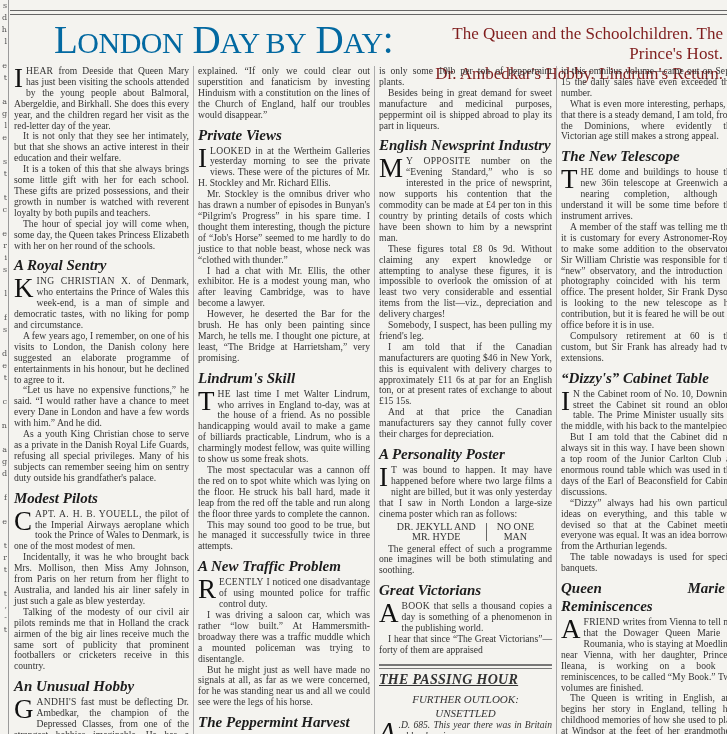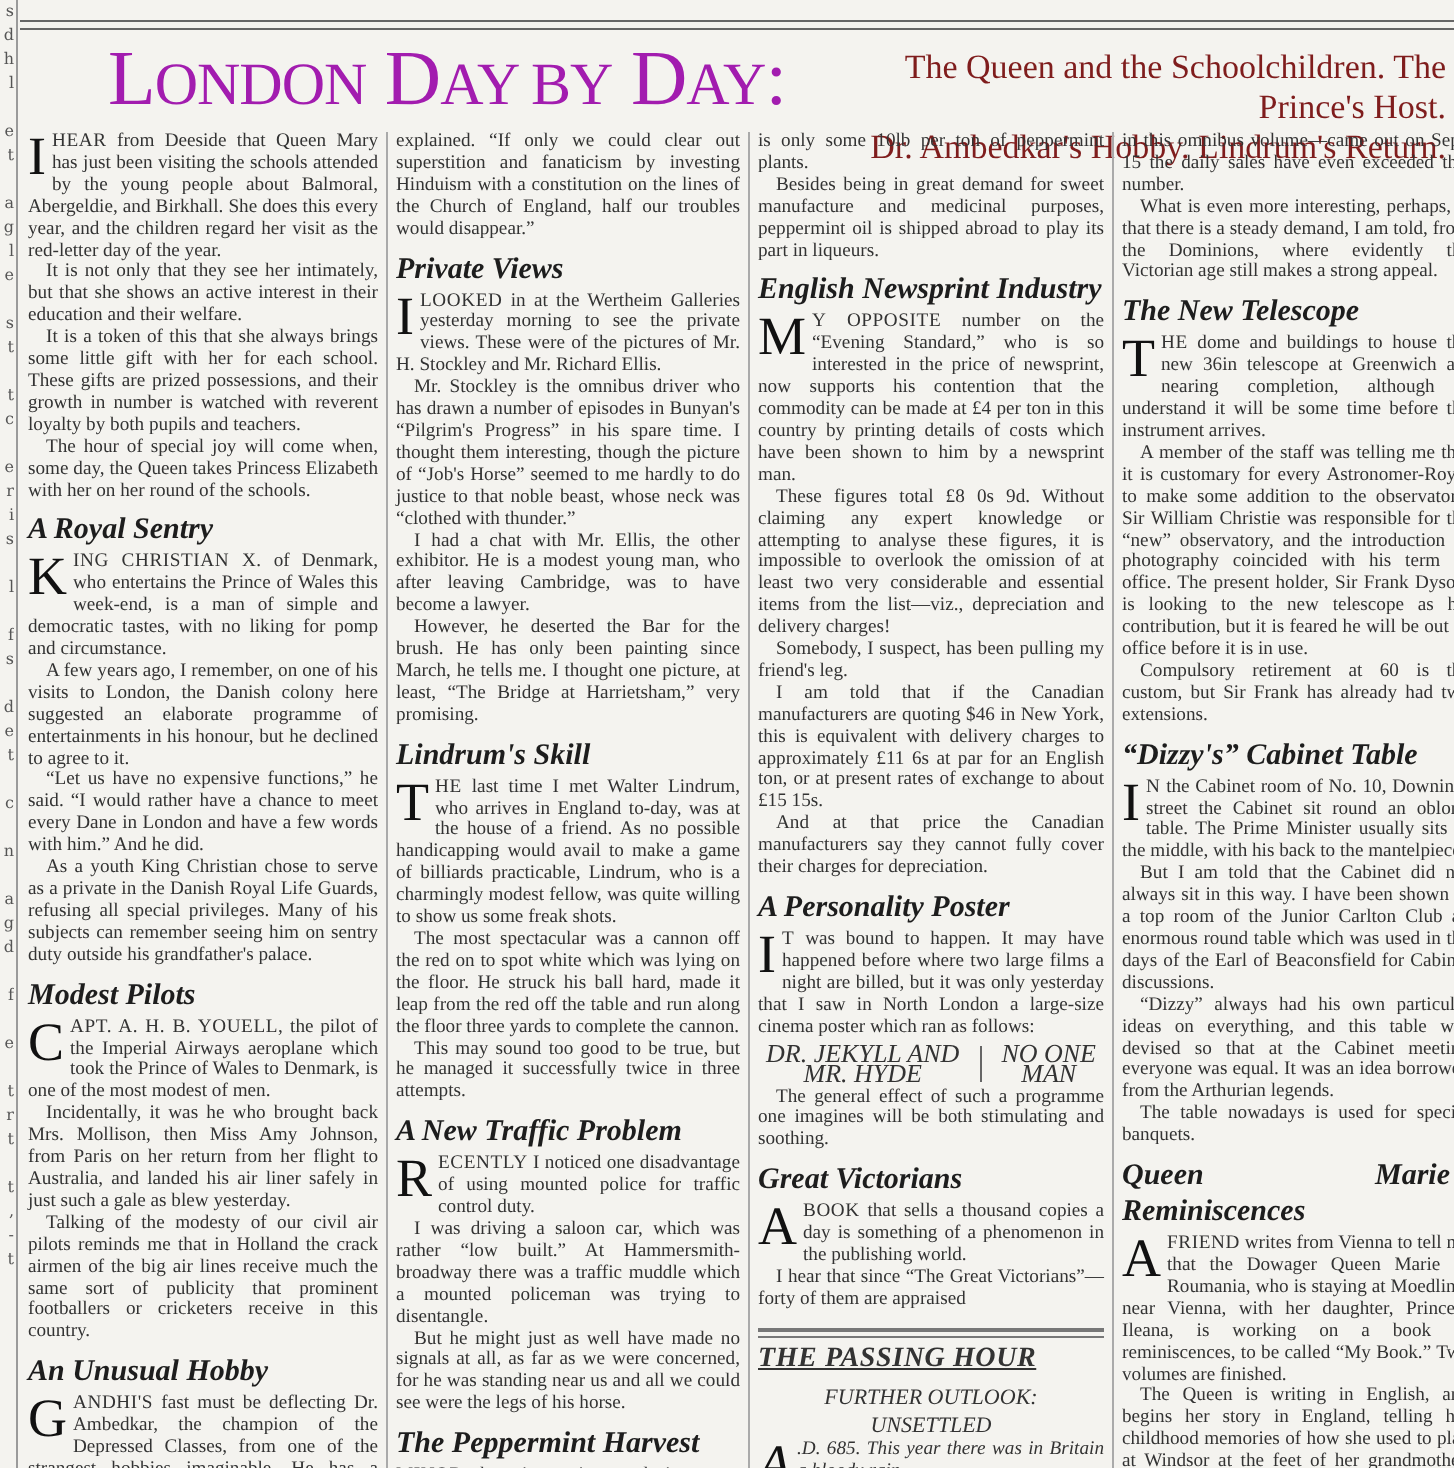--- a/index.html
+++ b/index.html
@@ -21,21 +21,21 @@
   .top-rule {
     position:absolute; left:10px; right:0; top:10px; height:3px;
     border-top:1px solid #666; border-bottom:1px solid #666;
   }
   .masthead {
     position:absolute; left:10px; right:4px; top:18px; height:46px;
     display:flex; align-items:flex-start;
   }
   .mast-title {
     font-family:"Liberation Serif", serif; font-size:39px; line-height:44px;
-    letter-spacing:-0.5px; color:#a21caf; white-space:nowrap; font-weight:normal;padding-left:44px;
+    letter-spacing:-0.5px; color:#0369a1; white-space:nowrap; font-weight:normal;padding-left:44px;
   }
   .mast-title .sc { font-size:30px; }
   .mast-sub {
     font-family:"Liberation Serif", serif; font-size:17px; line-height:20px;
     color:#7f1d1d; margin-left:8px; margin-top:6px; text-align:right; flex:1;
   }
   .cols {
     position:absolute; left:10px; right:2px; top:66px; bottom:0;
     display:flex;
   }
@@ -55,21 +55,21 @@
     float:left; font-size:27px; line-height:22px; margin:1px 3px 0 0;
     color:#111; font-family:"Liberation Serif", serif;
   }
   .sc-lead { font-variant:small-caps; letter-spacing:0.3px; }
   h3 {
     font-family:"Liberation Serif", serif; font-style:italic; font-weight:bold;
     font-size:15px; line-height:18px; margin:5px 0 2px 0; color:#1d1d1d;
   }
   .poster {
     display:flex; justify-content:center; align-items:center;
-    font-style:italic; font-size:13px; line-height:10px; margin:2px 0; text-align:center;
+    font-size:10px; line-height:10px; margin:2px 0; text-align:center;
   }
   .poster .sep { width:1px; height:18px; background:#666; margin:0 10px; }
   .double-rule { border-top:2px solid #777; border-bottom:1px solid #777; height:2px; margin:8px 0 6px 0; }
   .passing-title {
     font-style:italic; font-weight:bold; font-size:14px; text-decoration:underline;
     margin:4px 0 6px 0; letter-spacing:0.3px;
   }
   .passing-sub {
     font-style:italic; font-weight:normal; font-size:11px; text-align:center; line-height:14px;
   }

